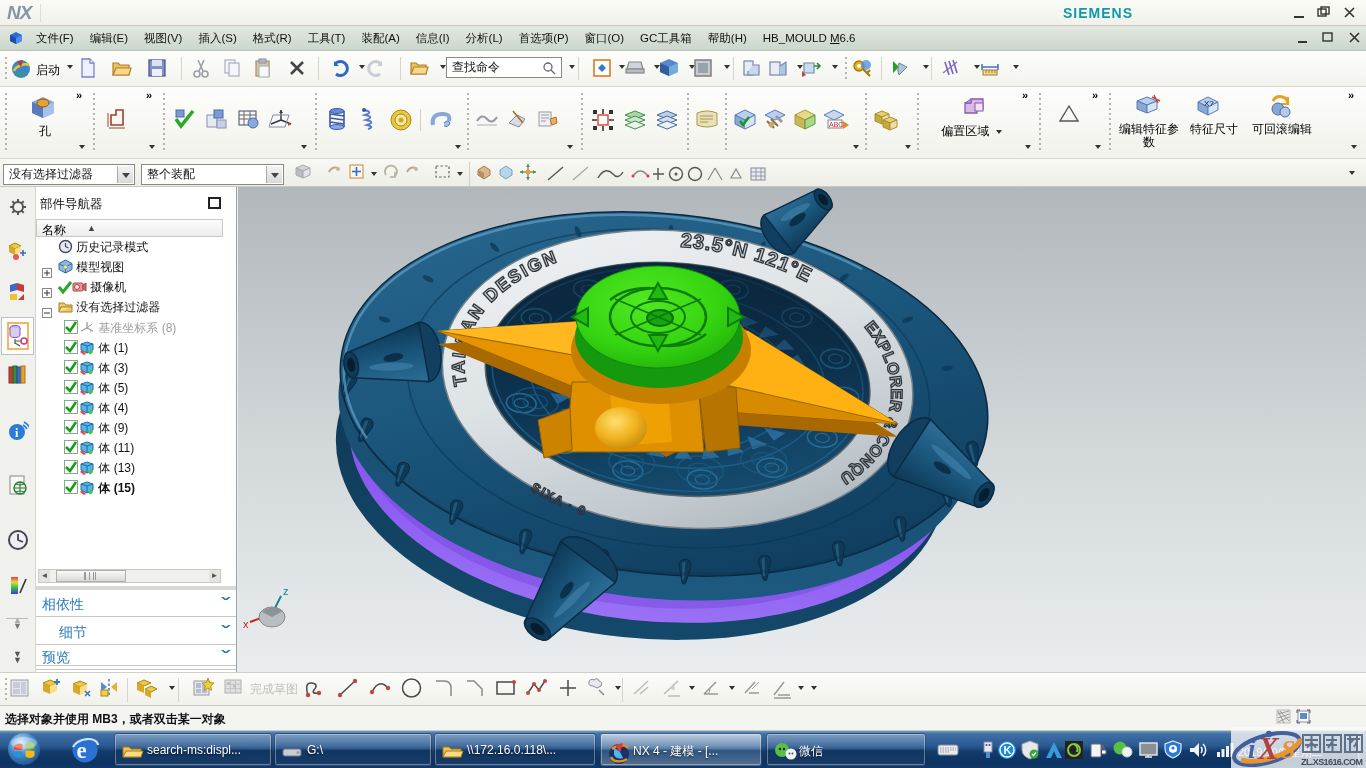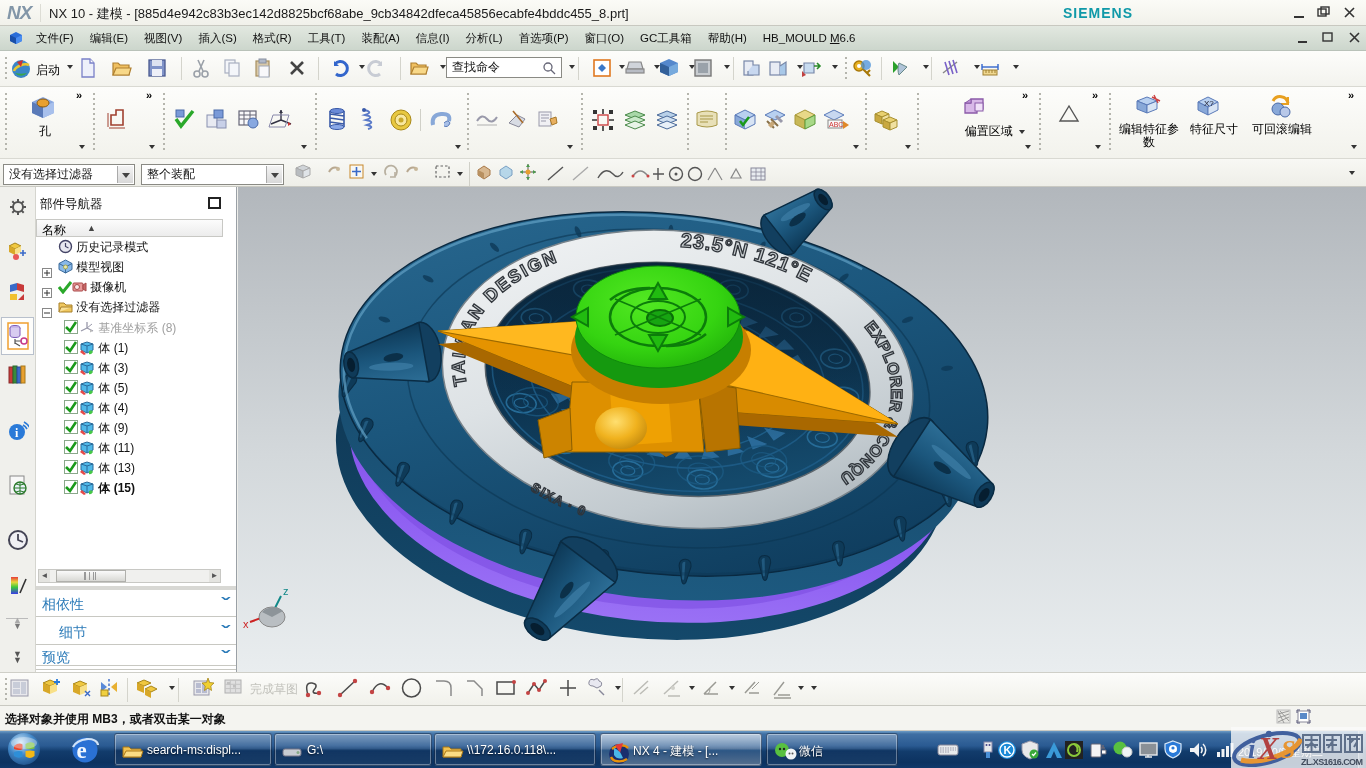--- a/index.html
+++ b/index.html
@@ -26,21 +26,20 @@
 .combo .ar:after{content:"";position:absolute;left:4px;top:7px;border-left:4px solid transparent;border-right:4px solid transparent;border-top:5px solid #444}
 .nvrow{position:absolute;left:0;width:186px;height:20px;font-size:12px;color:#111;white-space:nowrap}
 .secrow{position:absolute;left:0;width:200px;height:25px;border-bottom:1px solid #c8c8c2;color:#2a7ab8;font-size:14px}
 .secrow .vv{position:absolute;right:8px;top:3px;color:#2a7ab8;font-size:15px;font-weight:bold;transform:scale(1.7,1.1)}
 </style></head><body>
 <div class="abs titlebar">
     <svg width="34" height="20" viewBox="0 0 34 20" style="position:absolute;left:7px;top:3px">
       <text x="0" y="16" font-family="Liberation Sans" font-size="19" font-weight="bold" fill="#8296a8" letter-spacing="-1" font-style="italic">NX</text>
     </svg>
     <div style="position:absolute;left:40px;top:4px;width:1px;height:18px;background:#ddddd5"></div>
-    <div style="position:absolute;left:49px;top:5px;font-size:13px;color:#1a1a1a">NX 10 - 建模 - [885d4e942c83b3ec142d8825bcf68abe_9cb34842dfeca45856ecabfe4bddc455_8.prt]</div>
     <div style="position:absolute;left:1063px;top:5px;font-size:14px;font-weight:bold;color:#0f99a8;letter-spacing:1px">SIEMENS</div>
     <svg width="70" height="14" viewBox="0 0 70 14" style="position:absolute;left:1292px;top:6px">
       <rect x="2" y="10" width="10" height="2" fill="#333"></rect>
       <rect x="26" y="3" width="8" height="7" fill="none" stroke="#333" stroke-width="1.4"></rect>
       <rect x="29" y="1" width="8" height="7" fill="none" stroke="#333" stroke-width="1.4"></rect>
       <path d="M53 2 L62 11 M62 2 L53 11" stroke="#333" stroke-width="1.6"></path>
     </svg>
   </div>
 <div class="abs menubar">
     <svg width="16" height="16" viewBox="0 0 16 16" style="position:absolute;left:8px;top:4px">
@@ -316,21 +315,21 @@
         <polygon points="9,13 16,16 16,23 9,20" fill="#c8a840" stroke="#a89030"></polygon>
         <polygon points="16,16 23,13 23,20 16,23" fill="#f0e0a0" stroke="#a89030"></polygon>
       </svg></span>
     <span class="dd" style="position:absolute;left:902px;top:58px"></span>
     <span class="grip" style="position:absolute;left:914px;top:5px;height:60px"></span>
     <span style="position:absolute;left:962px;top:8px"><svg width="26" height="26" viewBox="0 0 26 26" style="">
         <polygon points="9,4 21,4 21,14 15,14 15,18 3,18 3,8 9,8" fill="#d8b8e8" stroke="#8a5aa8" stroke-width="1.3"></polygon>
         <polygon points="9,4 9,8 3,8" fill="#c098d8" stroke="#8a5aa8"></polygon>
         <rect x="13" y="8" width="8" height="8" fill="#f0e0f8" stroke="#8a5aa8"></rect>
       </svg></span>
-    <div style="position:absolute;left:918px;top:38px;width:110px;text-align:right;font-size:12px;line-height:13px">偏置区域 <span class="dd"></span></div>
+    <div style="position:absolute;left:918px;top:38px;width:110px;text-align:center;font-size:12px;line-height:13px">偏置区域 <span class="dd"></span></div>
     <span style="position:absolute;left:1022px;top:2px;font-size:11px;font-weight:bold">»</span>
     <span class="dd" style="position:absolute;left:1022px;top:58px"></span>
     <span class="grip" style="position:absolute;left:1036px;top:5px;height:60px"></span>
     <span style="position:absolute;left:1056px;top:14px"><svg width="26" height="26" viewBox="0 0 26 26" style="">
         <path d="M13 5 L22 20 L4 20 Z" fill="none" stroke="#555" stroke-width="1.4"></path>
       </svg></span>
     <span style="position:absolute;left:1092px;top:2px;font-size:11px;font-weight:bold">»</span>
     <span class="dd" style="position:absolute;left:1092px;top:58px"></span>
     <span class="grip" style="position:absolute;left:1106px;top:5px;height:60px"></span>
     <span style="position:absolute;left:1136px;top:6px"><svg width="26" height="26" viewBox="0 0 26 26" style="">
@@ -1084,21 +1083,21 @@
     <span class="tbtn" style="left:600px;width:162px;background:linear-gradient(rgba(255,255,255,0.65),rgba(255,255,255,0.28) 48%,rgba(120,160,200,0.25) 52%,rgba(255,255,255,0.3));">
       <svg width="24" height="26" viewBox="0 0 24 26" style="position:absolute;left:6px;top:7px">
         <circle cx="12" cy="13" r="10" fill="#1a2f6e"></circle>
         <path d="M5 8 A 11 8 -25 0 1 21 7" stroke="#e8920a" stroke-width="2.4" fill="none"></path>
         <path d="M4 16 A 11 8 -20 0 0 20 18" stroke="#e8920a" stroke-width="2.4" fill="none"></path>
         <path d="M8 4 L16 2 L13 12 Z" fill="#e23a3a"></path>
         <path d="M7 7 Q13 9 16 17 Q10 19 7 14 Z" fill="#4ab8e8"></path>
       </svg>
       <span class="lbl">NX 4 - 建模 - [...</span>
     </span>
-    <span class="tbtn" style="left:766px;width:132px;">
+    <span class="tbtn" style="left:766px;width:160px;">
       <svg width="24" height="20" viewBox="0 0 24 20" style="position:absolute;left:6px;top:7px">
         <circle cx="9" cy="9" r="7" fill="#58c040"></circle>
         <circle cx="18" cy="13" r="5.5" fill="#f0f4f6"></circle>
         <circle cx="7" cy="8" r="1.2" fill="#222"></circle>
         <circle cx="11" cy="8" r="1.2" fill="#222"></circle>
         <circle cx="16.5" cy="12.5" r="1" fill="#555"></circle>
         <circle cx="19.5" cy="12.5" r="1" fill="#555"></circle>
       </svg>
       <span class="lbl">微信</span>
     </span>

